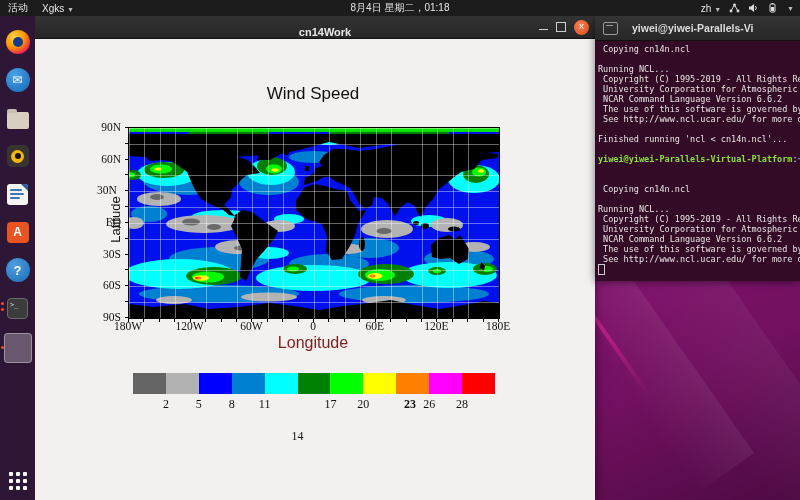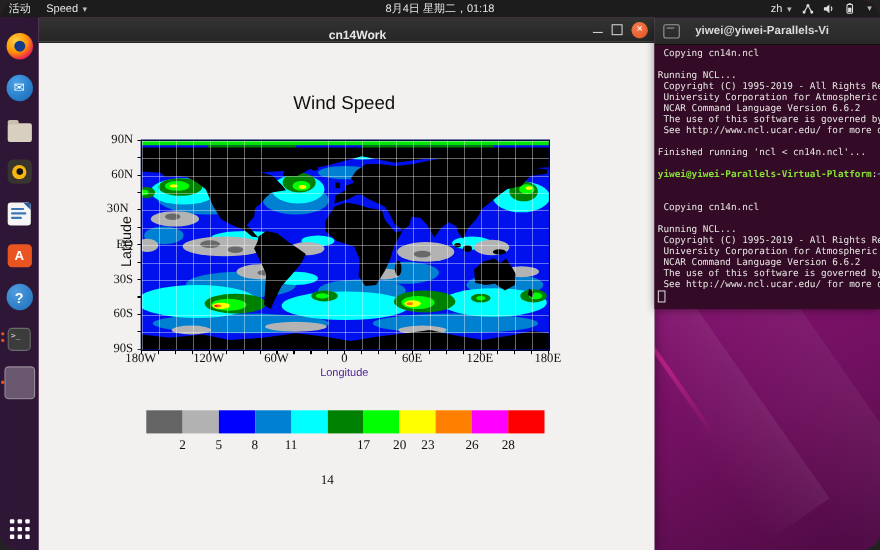--- a/index.html
+++ b/index.html
@@ -1,16 +1,16 @@
 <!DOCTYPE html>
 <html><head>
 <meta charset="utf-8">
 <style>
   html,body{margin:0;padding:0;background:#222;font-family:"Liberation Sans",sans-serif;}
-  #screen{position:relative;width:800px;height:500px;overflow:hidden;background:#6d0f5e;border-radius:17px;}
+  #screen{position:relative;width:800px;height:500px;overflow:hidden;background:#6d0f5e;}
 
   
   .topbar{position:absolute;left:0;top:0;width:800px;height:16px;background:#1c1c1c;color:#e6e6e6;
           font-size:10px;display:flex;align-items:center;z-index:50;}
   .tb-left{display:flex;gap:14px;margin-left:8px;align-items:center;}
   .tb-center{position:absolute;left:0;right:0;text-align:center;pointer-events:none;}
   .tb-right{margin-left:auto;display:flex;gap:8px;align-items:center;margin-right:6px;}
   .caret{font-size:7px;color:#bbb;}
   .tb-ico{display:inline-flex;align-items:center;}
 
@@ -43,21 +43,21 @@
        box-shadow:0 2px 10px rgba(0,0,0,.5);}
   .titlebar{height:22px;background:linear-gradient(#333,#262626);display:flex;align-items:flex-end;justify-content:center;position:relative;border-bottom:1px solid #111;padding-left:20px;}
   .titlebar .title{color:#e8e8e8;font-weight:bold;font-size:11px;}
   .winbtns{position:absolute;right:6px;top:0;height:22px;display:flex;align-items:center;gap:8px;}
   .b-min{width:9px;height:1.5px;background:#cfcfcf;margin-top:5px;}
   .b-max{width:8px;height:8px;border:1.5px solid #cfcfcf;}
   .b-close{width:15px;height:15px;border-radius:50%;background:radial-gradient(circle at 35% 30%,#f27b50,#e3521e);color:#fff;font-size:10px;line-height:14px;text-align:center;}
   .canvas{position:relative;width:100%;height:461px;}
   .plot-title{position:absolute;left:93px;width:370px;top:45px;text-align:center;font-size:17px;color:#111;}
   .ylab{position:absolute;left:40px;top:173px;transform:rotate(-90deg);transform-origin:center;font-size:13px;color:#111;width:80px;text-align:center;}
-  .xlab{position:absolute;left:93px;width:370px;top:295px;text-align:center;font-size:10px;color:#4c1d95;}
+  .xlab{position:absolute;left:93px;width:370px;top:295px;text-align:center;font-size:16px;color:#7f1d1d;}
   .map{position:absolute;left:93px;top:88px;width:370px;height:190px;border:1.5px solid #000;background:#0011ee;}
   .map svg{position:absolute;left:0;top:0;width:100%;height:100%;}
   .grid-ovl{position:absolute;left:0;top:0;width:100%;height:100%;pointer-events:none;
     background-image:repeating-linear-gradient(to right,rgba(255,255,255,.40) 0 .8px,transparent .8px 15.42px),
                      repeating-linear-gradient(to bottom,rgba(255,255,255,.40) 0 .8px,transparent .8px 15.83px);}
   .xtickstrip{position:absolute;left:93px;top:280px;width:371px;height:3px;
     background:repeating-linear-gradient(to right,#000 0 1px,transparent 1px 15.42px);}
   .ytickstrip{position:absolute;left:90px;top:88px;width:3px;height:191px;
     background:repeating-linear-gradient(to bottom,#000 0 1px,transparent 1px 15.83px);}
   .ticklab{position:absolute;font-family:"Liberation Serif",serif;font-size:11.5px;color:#111;white-space:nowrap;}
@@ -90,21 +90,21 @@
            background:linear-gradient(to bottom,rgba(255,255,255,.05),rgba(255,255,255,0));}
 </style>
 </head>
 <body>
 
 <div id="screen">
 
   <div class="topbar">
     <div class="tb-left">
       <span>活动</span>
-      <span><span>Speed</span> <span class="caret">▼</span></span>
+      <span><span>Xgks</span> <span class="caret">▼</span></span>
     </div>
     <div class="tb-center">8月4日 星期二，01:18</div>
     <div class="tb-right">
       <span><span>zh</span> <span class="caret">▼</span></span>
       <span class="tb-ico">
         <svg width="11" height="10" viewBox="0 0 11 10">
             <circle cx="5.5" cy="2" r="1.4" fill="#ddd"></circle>
             <circle cx="2" cy="8" r="1.4" fill="#ddd"></circle>
             <circle cx="9" cy="8" r="1.4" fill="#ddd"></circle>
             <path d="M5.5 2L2 8M5.5 2L9 8" stroke="#ddd" stroke-width="1"></path>
@@ -340,21 +340,21 @@
           <i style="background: rgb(255, 0, 0);"></i>
         </div>
       <div class="cbar-labels" id="cbarlabels">
           <span style="left: 32.9091px;">2</span>
           <span style="left: 65.8182px;">5</span>
           <span style="left: 98.7273px;">8</span>
           <span style="left: 131.636px;">11</span>
           <span style="left: 164.545px; margin-top: 32px;">14</span>
           <span style="left: 197.455px;">17</span>
           <span style="left: 230.364px;">20</span>
-          <span style="left: 256px;">23</span>
+          <span style="left: 277px; font-weight: bold;">23</span>
           <span style="left: 296.182px;">26</span>
           <span style="left: 329.091px;">28</span>
         </div>
     </div>
   </div>
 
   <div class="term">
     <div class="term-titlebar">
       <div class="term-winico"></div>
       <div class="term-title">yiwei@yiwei-Parallels-Vi</div>

